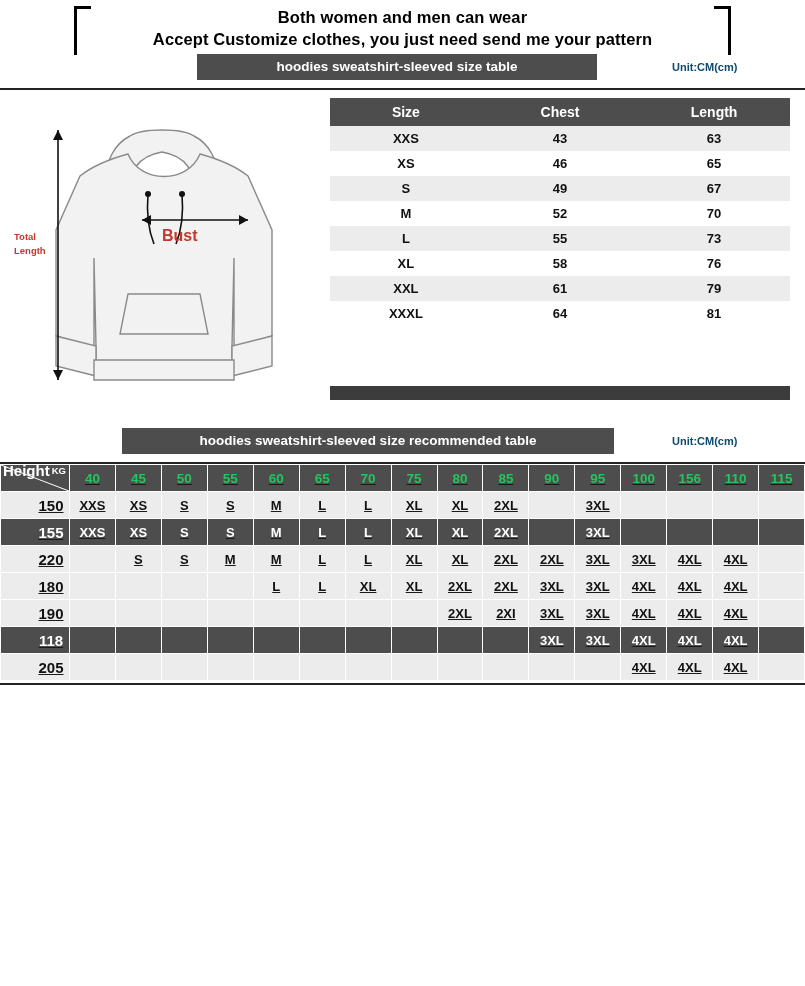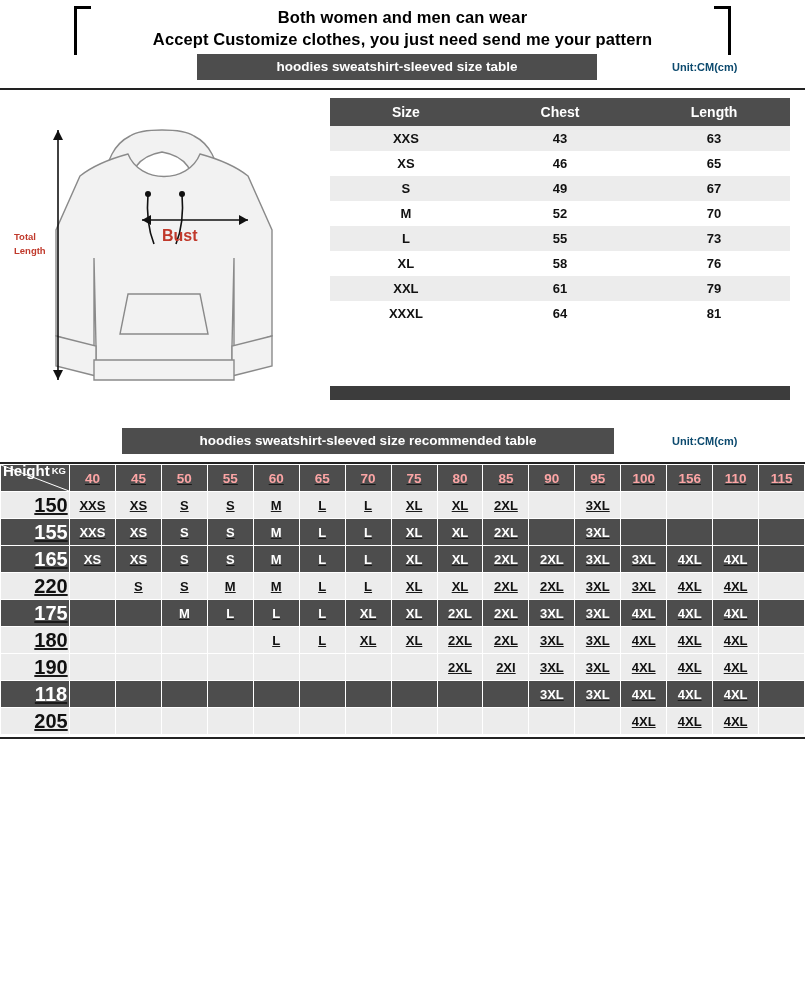--- a/index.html
+++ b/index.html
@@ -142,21 +142,21 @@
   }
   .rec-table th, .rec-table td {
     border: 1px solid #ffffff;
     text-align: center;
     font-weight: bold;
     height: 26px;
     padding: 0;
   }
   .rec-table th.kg {
     background: #4d4d4d;
-    color: #fca5a5;
+    color: #22c55e;
     font-size: 13.5px;
   }
   .rec-table th.corner {
     background: #4d4d4d;
     color: #fff;
     position: relative;
     font-size: 9px;
     padding: 0;
   }
   .corner-inner {
@@ -185,21 +185,21 @@
   }
   .rec-table tr.row-dark td {
     background: #4d4d4d;
     color: #ffffff;
   }
   .rec-table tr.row-light td {
     background: #ececec;
     color: #111111;
   }
   .rec-table td.hcell {
-    font-size: 20px;
+    font-size: 15px;
     padding-left: 32px;
   }
 
   
   .footer {
     position: relative;
     margin-top: 14px;
     height: 56px;
   }
   .footer-box {
@@ -429,77 +429,39 @@
             <td>XL</td>
             <td>XL</td>
             <td>2XL</td>
             <td></td>
             <td>3XL</td>
             <td></td>
             <td></td>
             <td></td>
             <td></td>
           </tr>
-          <tr class="row-dark">
-            <td class="hcell">165</td>
-            <td>XS</td>
-            <td>XS</td>
-            <td>S</td>
-            <td>S</td>
-            <td>M</td>
-            <td>L</td>
-            <td>L</td>
-            <td>XL</td>
-            <td>XL</td>
-            <td>2XL</td>
-            <td>2XL</td>
-            <td>3XL</td>
-            <td>3XL</td>
-            <td>4XL</td>
-            <td>4XL</td>
-            <td></td>
-          </tr>
           <tr class="row-light">
             <td class="hcell">220</td>
             <td></td>
             <td>S</td>
             <td>S</td>
             <td>M</td>
             <td>M</td>
             <td>L</td>
             <td>L</td>
             <td>XL</td>
             <td>XL</td>
             <td>2XL</td>
             <td>2XL</td>
             <td>3XL</td>
             <td>3XL</td>
             <td>4XL</td>
             <td>4XL</td>
             <td></td>
           </tr>
-          <tr class="row-dark">
-            <td class="hcell">175</td>
-            <td></td>
-            <td></td>
-            <td>M</td>
-            <td>L</td>
-            <td>L</td>
-            <td>L</td>
-            <td>XL</td>
-            <td>XL</td>
-            <td>2XL</td>
-            <td>2XL</td>
-            <td>3XL</td>
-            <td>3XL</td>
-            <td>4XL</td>
-            <td>4XL</td>
-            <td>4XL</td>
-            <td></td>
-          </tr>
           <tr class="row-light">
             <td class="hcell">180</td>
             <td></td>
             <td></td>
             <td></td>
             <td></td>
             <td>L</td>
             <td>L</td>
             <td>XL</td>
             <td>XL</td>

